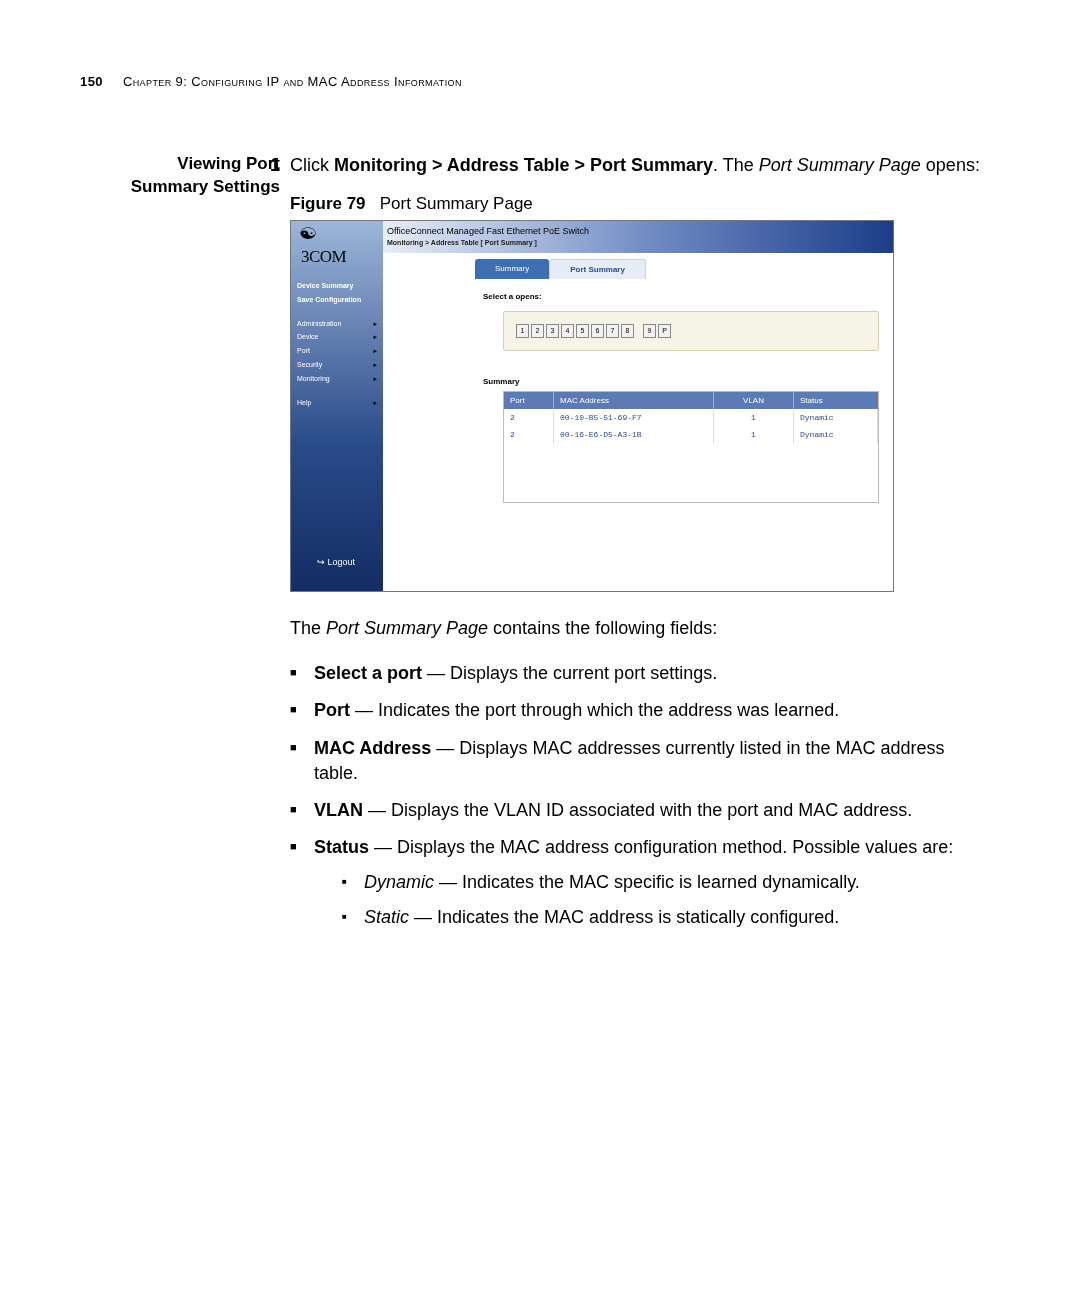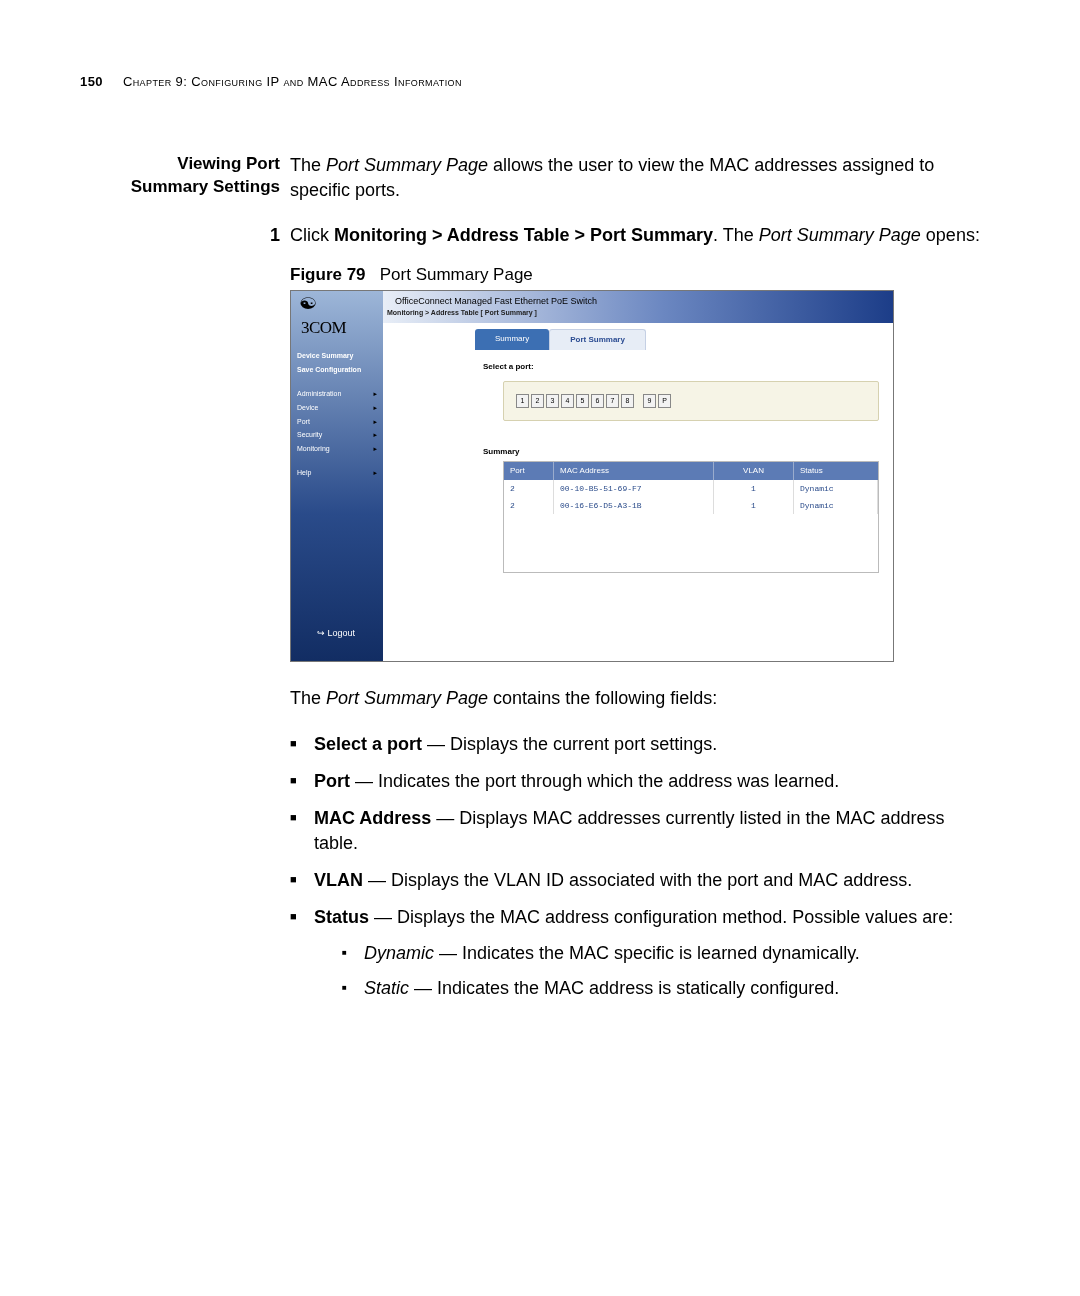--- a/index.html
+++ b/index.html
@@ -25,21 +25,21 @@
   .ss-logo-text { font-size: 17px; font-family: Georgia, serif; letter-spacing: -0.5px; }
   .ss-nav-inner { position: absolute; left: 6px; top: 58px; width: 80px; }
   .ss-nav-item { display: flex; justify-content: space-between; padding: 2px 0; }
   .ss-nav-bold { font-weight: bold; }
   .ss-nav-item .arrow { color: #000; font-size: 7px; }
   .ss-logout { position: absolute; bottom: 22px; left: 26px; font-size: 9px; font-weight: normal; margin-top: 48px; }
   .ss-logout::before { content: "↩"; margin-right: 3px; display:inline-block; transform: scaleX(-1); }
 
   .ss-main { position: absolute; left: 92px; right: 0; top: 0; bottom: 0; }
   .ss-header { height: 32px; background: linear-gradient(to right, #e8eef7, #6b87c1 55%, #1c3d88); }
-  .ss-header-title { position: absolute; left: 4px; top: 4px; font-size: 9px; color:#000;margin-left:8px; }
+  .ss-header-title { position: absolute; left: 4px; top: 4px; font-size: 9px; color:#000; }
   .ss-breadcrumb { position: absolute; left: 4px; top: 17px; font-size: 7px; color: #222; font-weight: bold; }
   .ss-tabs { position: absolute; left: 92px; top: 38px; display: flex; }
   .ss-tab { font-size: 8px; padding: 4px 20px; border-radius: 3px 3px 0 0; }
   .ss-tab.inactive { background: #3c6fb3; color: #fff; }
   .ss-tab.active { background: #e7edf6; color: #2b4c92; font-weight: bold; border: 1px solid #c5d0e4; border-bottom: none; }
   .ss-panel1-label { position: absolute; left: 100px; top: 70px; font-size: 8px; font-weight: bold; }
   .ss-port-strip { position: absolute; left: 120px; top: 90px; right: 14px; height: 38px; background: #f6f4e6; border: 1px solid #d6d1b0; border-radius: 2px; display: flex; align-items: center; padding-left: 12px; gap: 2px; }
   .port-btn { width: 13px; height: 14px; border: 1px solid #888; background: #f2f2f2; font-size: 7px; display: flex; align-items: center; justify-content: center; box-sizing: border-box; }
   .port-sep { width: 5px; }
   .ss-panel2-label { position: absolute; left: 100px; top: 155px; font-size: 8px; font-weight: bold; }
@@ -72,23 +72,20 @@
     <span class="chapter-line">Chapter 9: Configuring IP and MAC Address Information</span>
   </div>
 
   <div class="two-col">
     <div class="label-col">
       <div>Viewing Port</div>
       <div>Summary Settings</div>
     </div>
     <div class="body-col">
 
-      <p class="para">
-        <span>The </span><span class="italic">Port Summary Page</span><span> allows the user to view the MAC addresses assigned to specific ports.</span>
-      </p>
 
 
       <div class="step-row">
         <div class="step-num">1</div>
         <div>
           <span>Click </span><b>Monitoring &gt; Address Table &gt; Port Summary</b><span>. The </span><span class="italic">Port Summary Page</span><span> opens:</span>
         </div>
       </div>
 
       <p class="fig-caption">
@@ -140,21 +137,21 @@
 
         <div class="ss-main">
           <div class="ss-header">
             <div class="ss-header-title">OfficeConnect Managed Fast Ethernet PoE Switch</div>
             <div class="ss-breadcrumb">Monitoring &gt; Address Table [ Port Summary ]</div>
           </div>
           <div class="ss-tabs">
             <div class="ss-tab inactive">Summary</div>
             <div class="ss-tab active">Port Summary</div>
           </div>
-          <div class="ss-panel1-label">Select a port:</div>
+          <div class="ss-panel1-label">Select a opens:</div>
           <div class="ss-port-strip">
             <div class="port-btn">1</div>
             <div class="port-btn">2</div>
             <div class="port-btn">3</div>
             <div class="port-btn">4</div>
             <div class="port-btn">5</div>
             <div class="port-btn">6</div>
             <div class="port-btn">7</div>
             <div class="port-btn">8</div>
             <div class="port-sep"></div>

